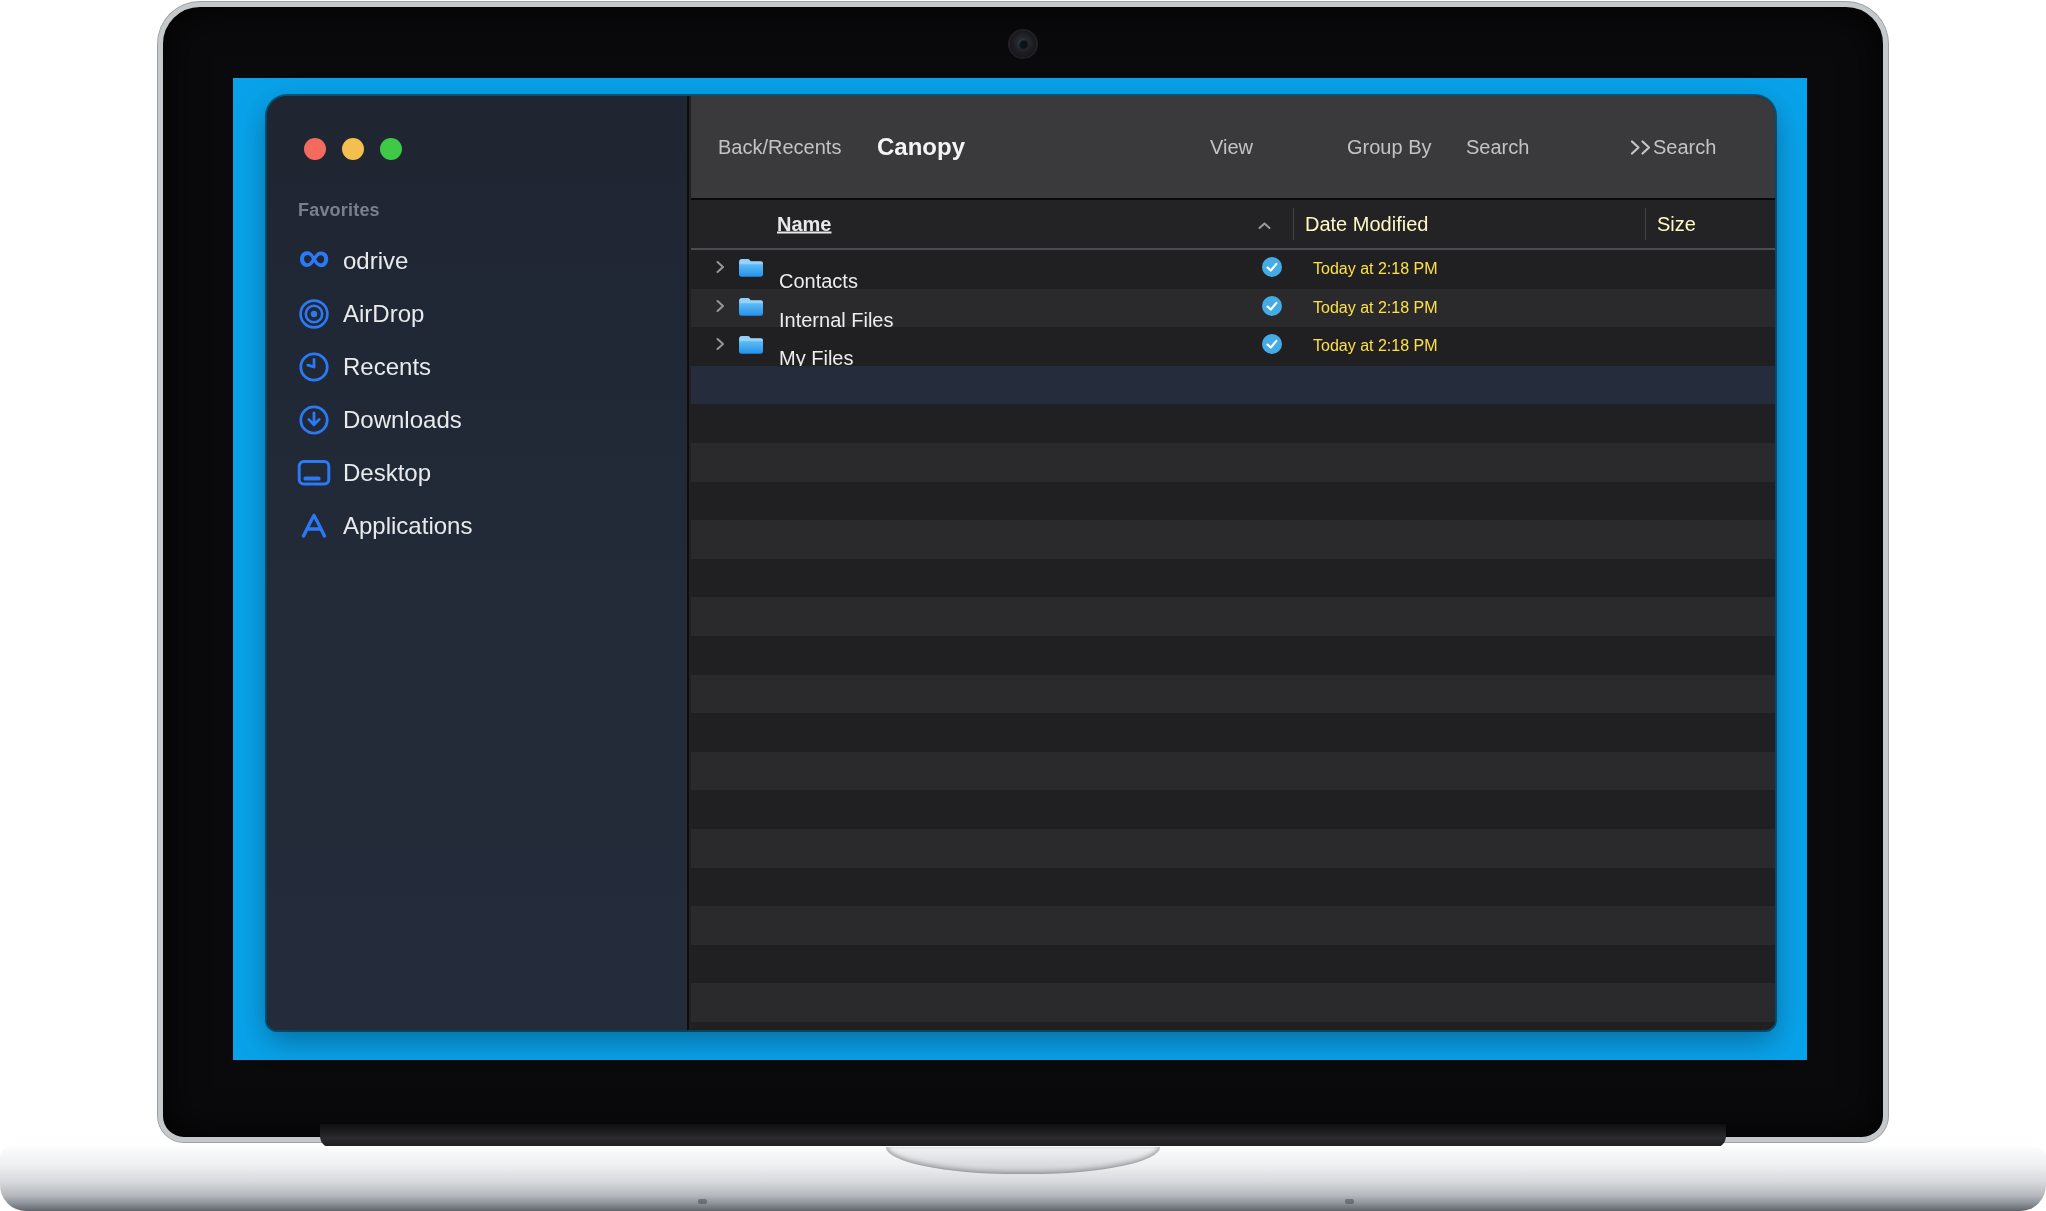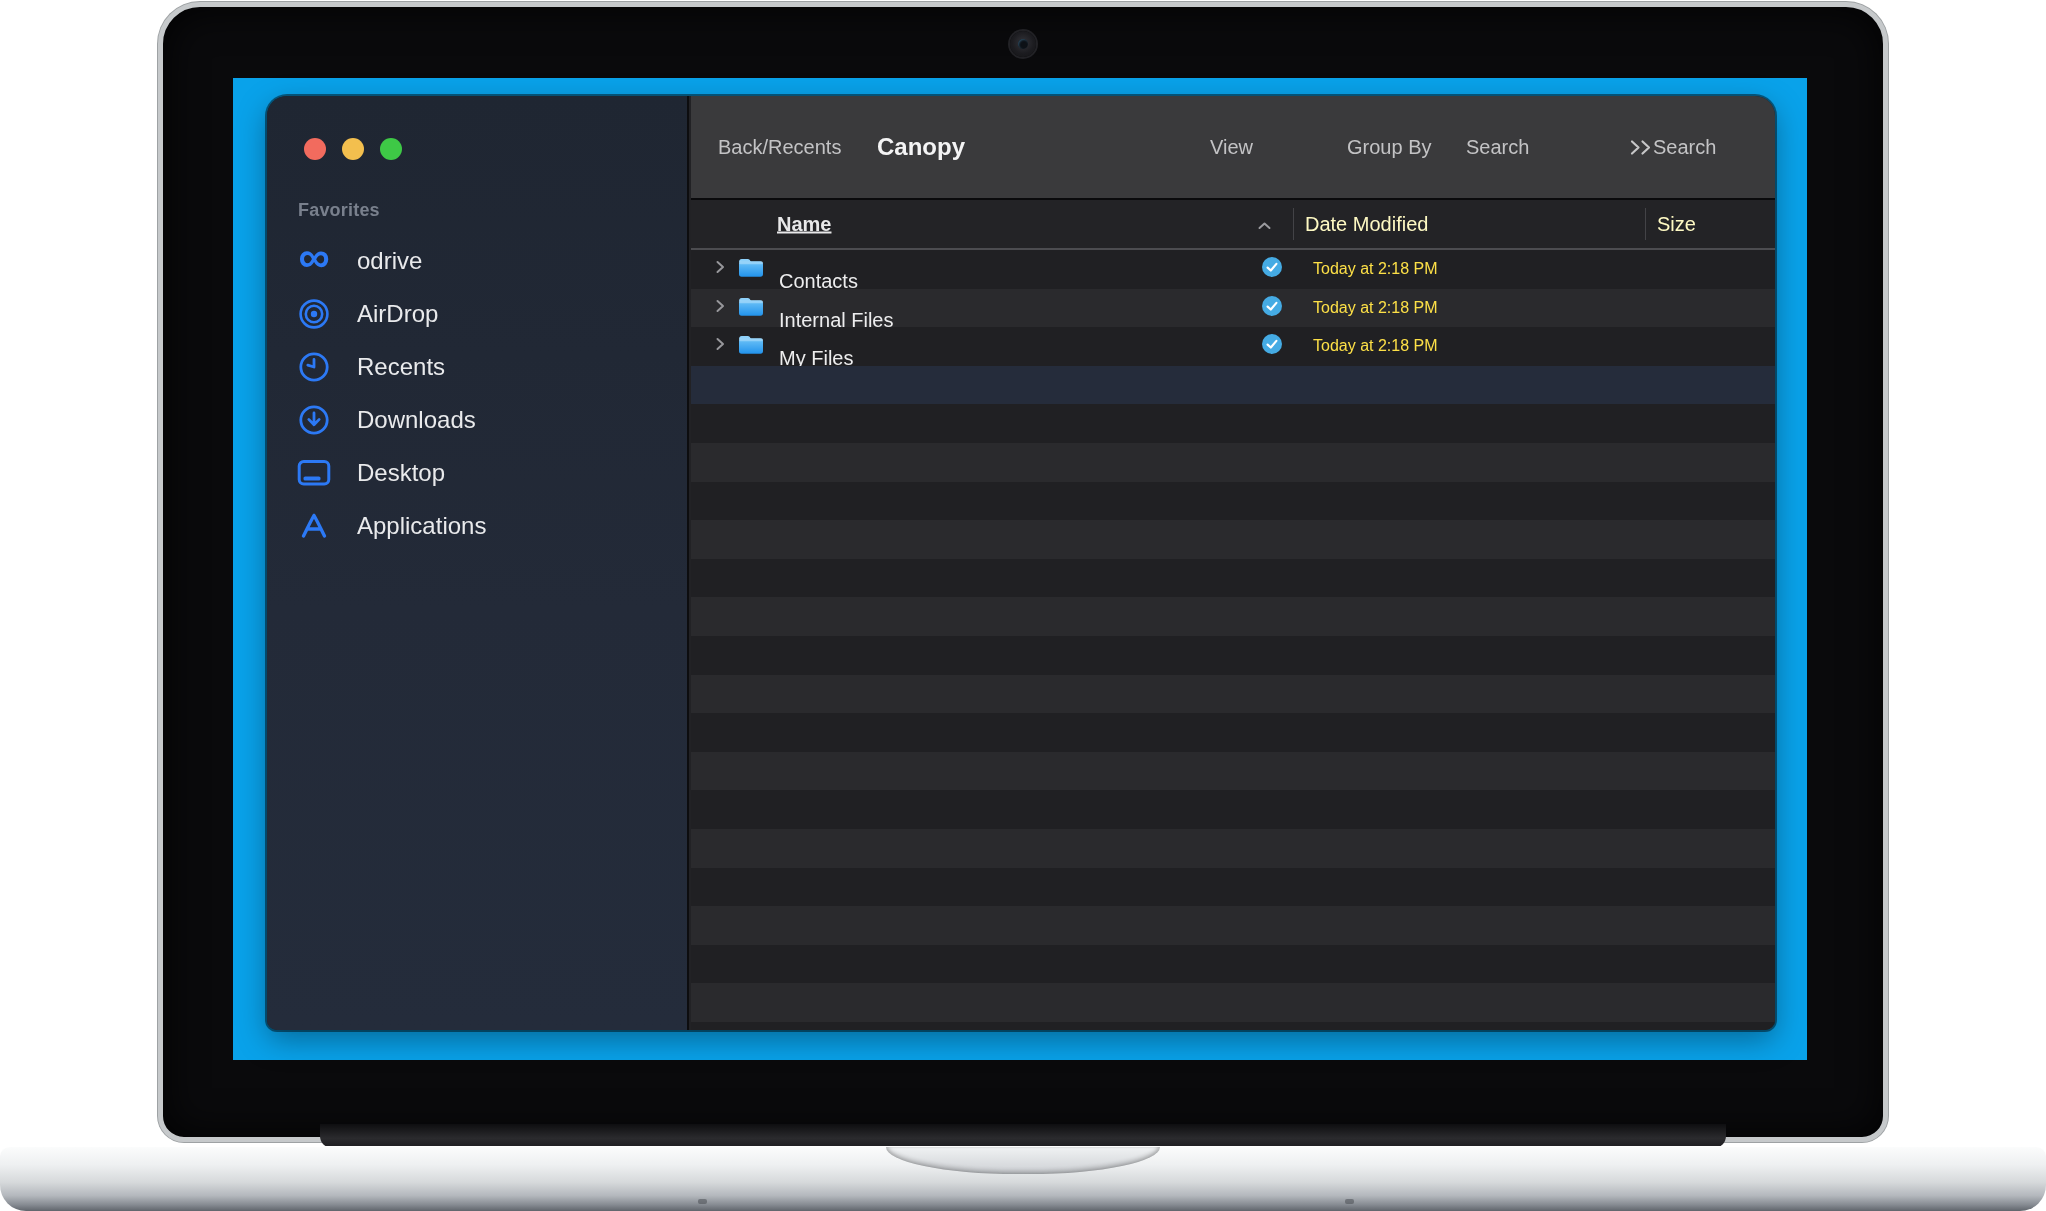--- a/index.html
+++ b/index.html
@@ -34,21 +34,21 @@
 
   
   .sidebar{position:absolute;left:0;top:0;width:422px;height:100%;
            background:linear-gradient(180deg,#1f2632 0%,#232a38 55%,#242c3b 100%);
            border-right:2px solid #0d0d0f;}
   .tl{position:absolute;top:42px;width:22px;height:22px;border-radius:50%;}
   .sb-section{position:absolute;left:31px;top:104px;font-size:18px;font-weight:700;color:#79808d;letter-spacing:.2px;}
   .sb-items{position:absolute;left:0;top:138px;width:100%;}
   .sb-item{display:flex;align-items:center;height:53px;padding-left:24px;cursor:default;}
   .sb-ic{width:46px;display:flex;justify-content:center;align-items:center;flex:0 0 46px;}
-  .sb-label{margin-left:20px;font-size:24px;color:#e9eaec;}
+  .sb-label{margin-left:6px;font-size:24px;color:#e9eaec;}
   .inf{font-size:44px;font-weight:700;color:#2c79f5;line-height:20px;margin-top:-8px;}
 
   
   .main{position:absolute;left:424px;top:0;width:1084px;height:100%;}
   .toolbar{position:absolute;left:0;top:0;width:100%;height:102px;background:#3a3a3c;}
   .tb-item{position:absolute;top:0;height:102px;display:flex;align-items:center;font-size:20px;color:#c3c3c5;cursor:default;}
   .tb-title{font-size:24px;font-weight:700;color:#f4f4f5;}
   .list-header{position:absolute;left:0;top:102px;width:100%;height:52px;background:#232326;
                border-top:2px solid #0a0a0c;border-bottom:2px solid #4c4c50;}
   .hd{position:absolute;top:50%;transform:translateY(-50%);font-size:20px;color:#fef9c3;}

